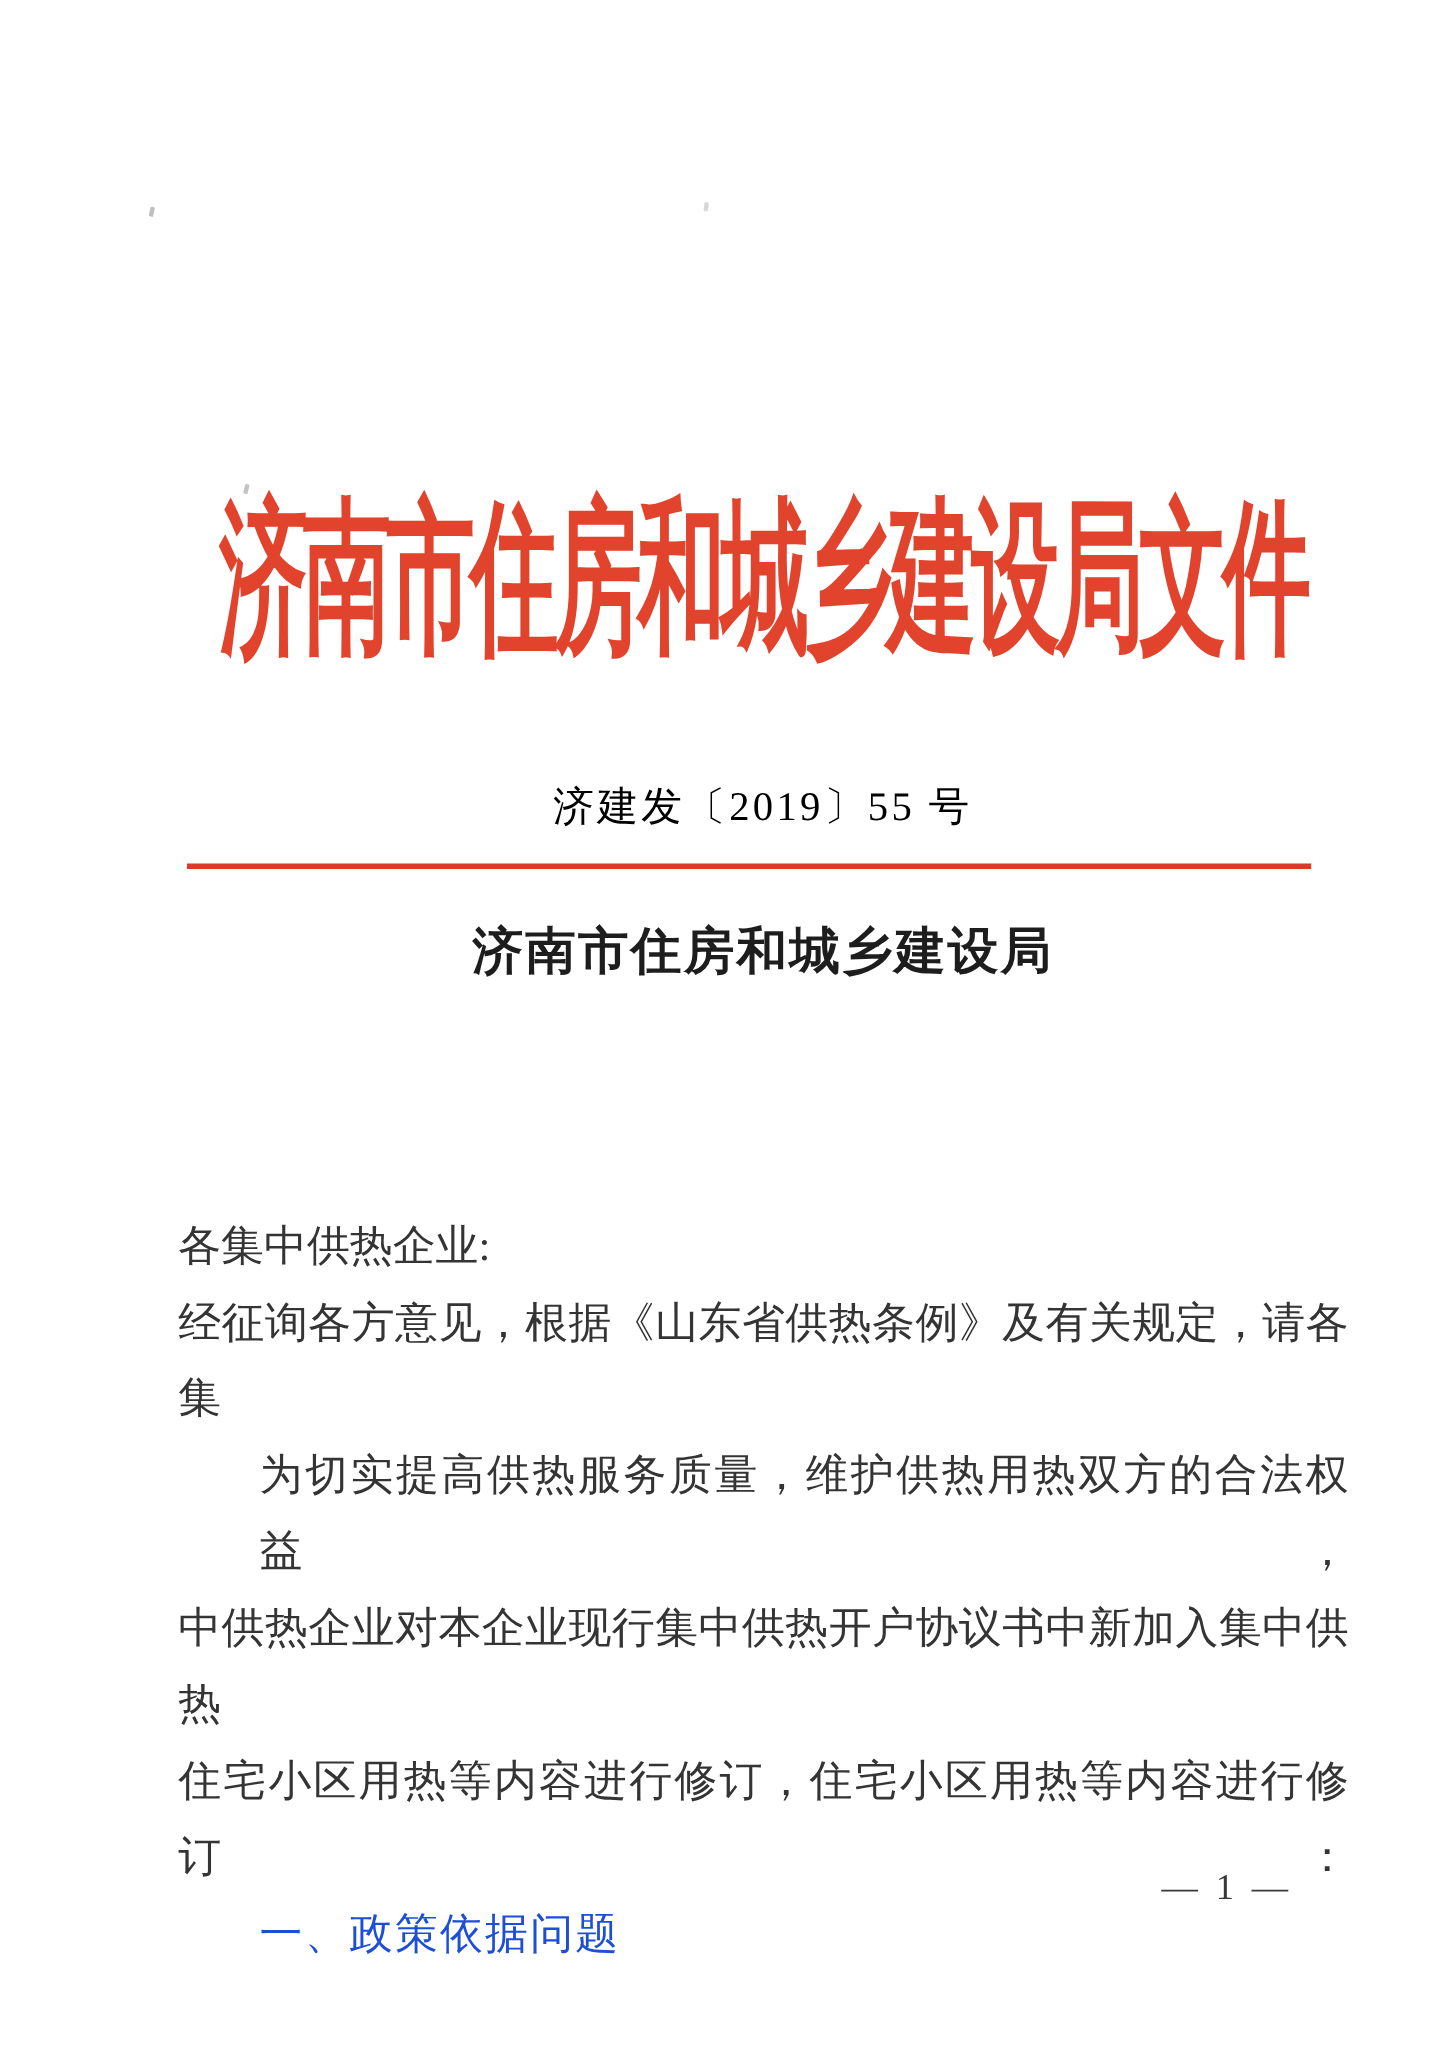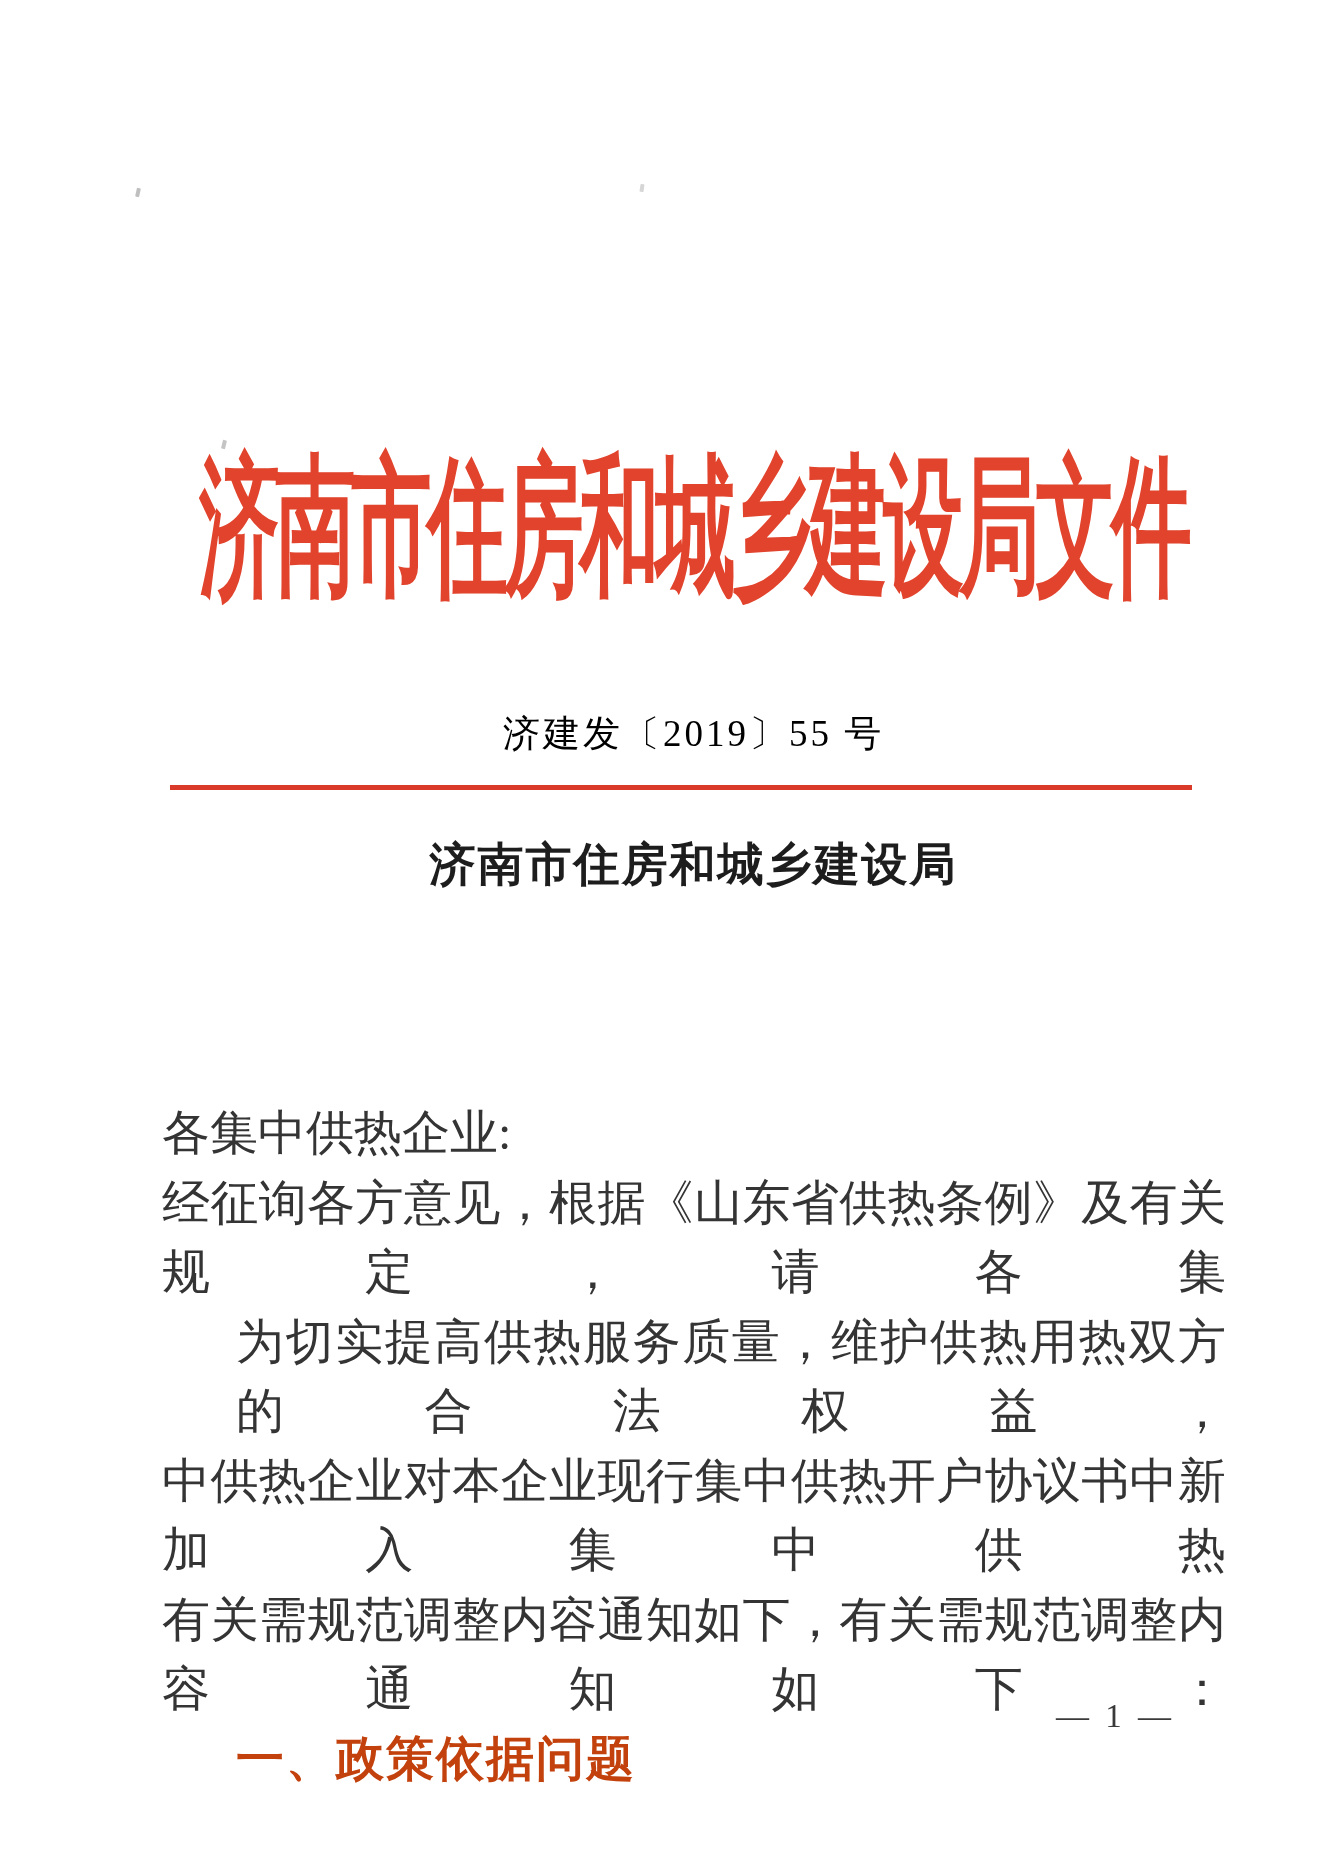--- a/index.html
+++ b/index.html
@@ -45,29 +45,29 @@
     position:absolute;top:830px;left:0;right:0;
     text-align:center;
     font-weight:bold;
     color:#1d1d1d;
     font-size:46px;line-height:69px;
     letter-spacing:2px;
   }
   .body-text{
     position:absolute;top:1098px;left:130px;
     width:1064px;
-    font-size:48px;line-height:69.5px;
+    font-size:39px;line-height:69.5px;
     color:#343434;
   }
   .bline{width:100%;}
   .j{text-align:justify;text-align-last:justify;}
   .ind{padding-left:74px;box-sizing:border-box;}
   .h1{
     font-family:"Liberation Sans","DejaVu Sans",sans-serif;
-    font-weight:bold;color:#c2410c;
+    font-weight:normal;color:#1d4ed8;
     letter-spacing:2px;
   }
   .page-num{
     position:absolute;top:1700px;right:180px;
     font-size:33px;line-height:33px;
     letter-spacing:4px;color:#3a3a3a;
     white-space:nowrap;
   }
   
   .speck{position:absolute;background:#8a8a8a;opacity:.55;border-radius:1px;}
@@ -92,19 +92,19 @@
 
   <div class="doc-title">
     <div>济南市住房和城乡建设局</div>
   </div>
 
   <div class="body-text">
     <div class="bline">各集中供热企业:</div>
     <div class="bline j">经征询各方意见，根据《山东省供热条例》及有关规定，请各集</div>
     <div class="bline j ind">为切实提高供热服务质量，维护供热用热双方的合法权益，</div>
     <div class="bline j">中供热企业对本企业现行集中供热开户协议书中新加入集中供热</div>
-    <div class="bline j">有关需规范调整内容通知如下，有关需规范调整内容通知如下：</div>
+    <div class="bline j">住宅小区用热等内容进行修订，住宅小区用热等内容进行修订：</div>
     <div class="bline h1 ind">一、政策依据问题</div>
   </div>
 
   <div class="page-num">— 1 —</div>
 
 </div>
 
 </body></html>

